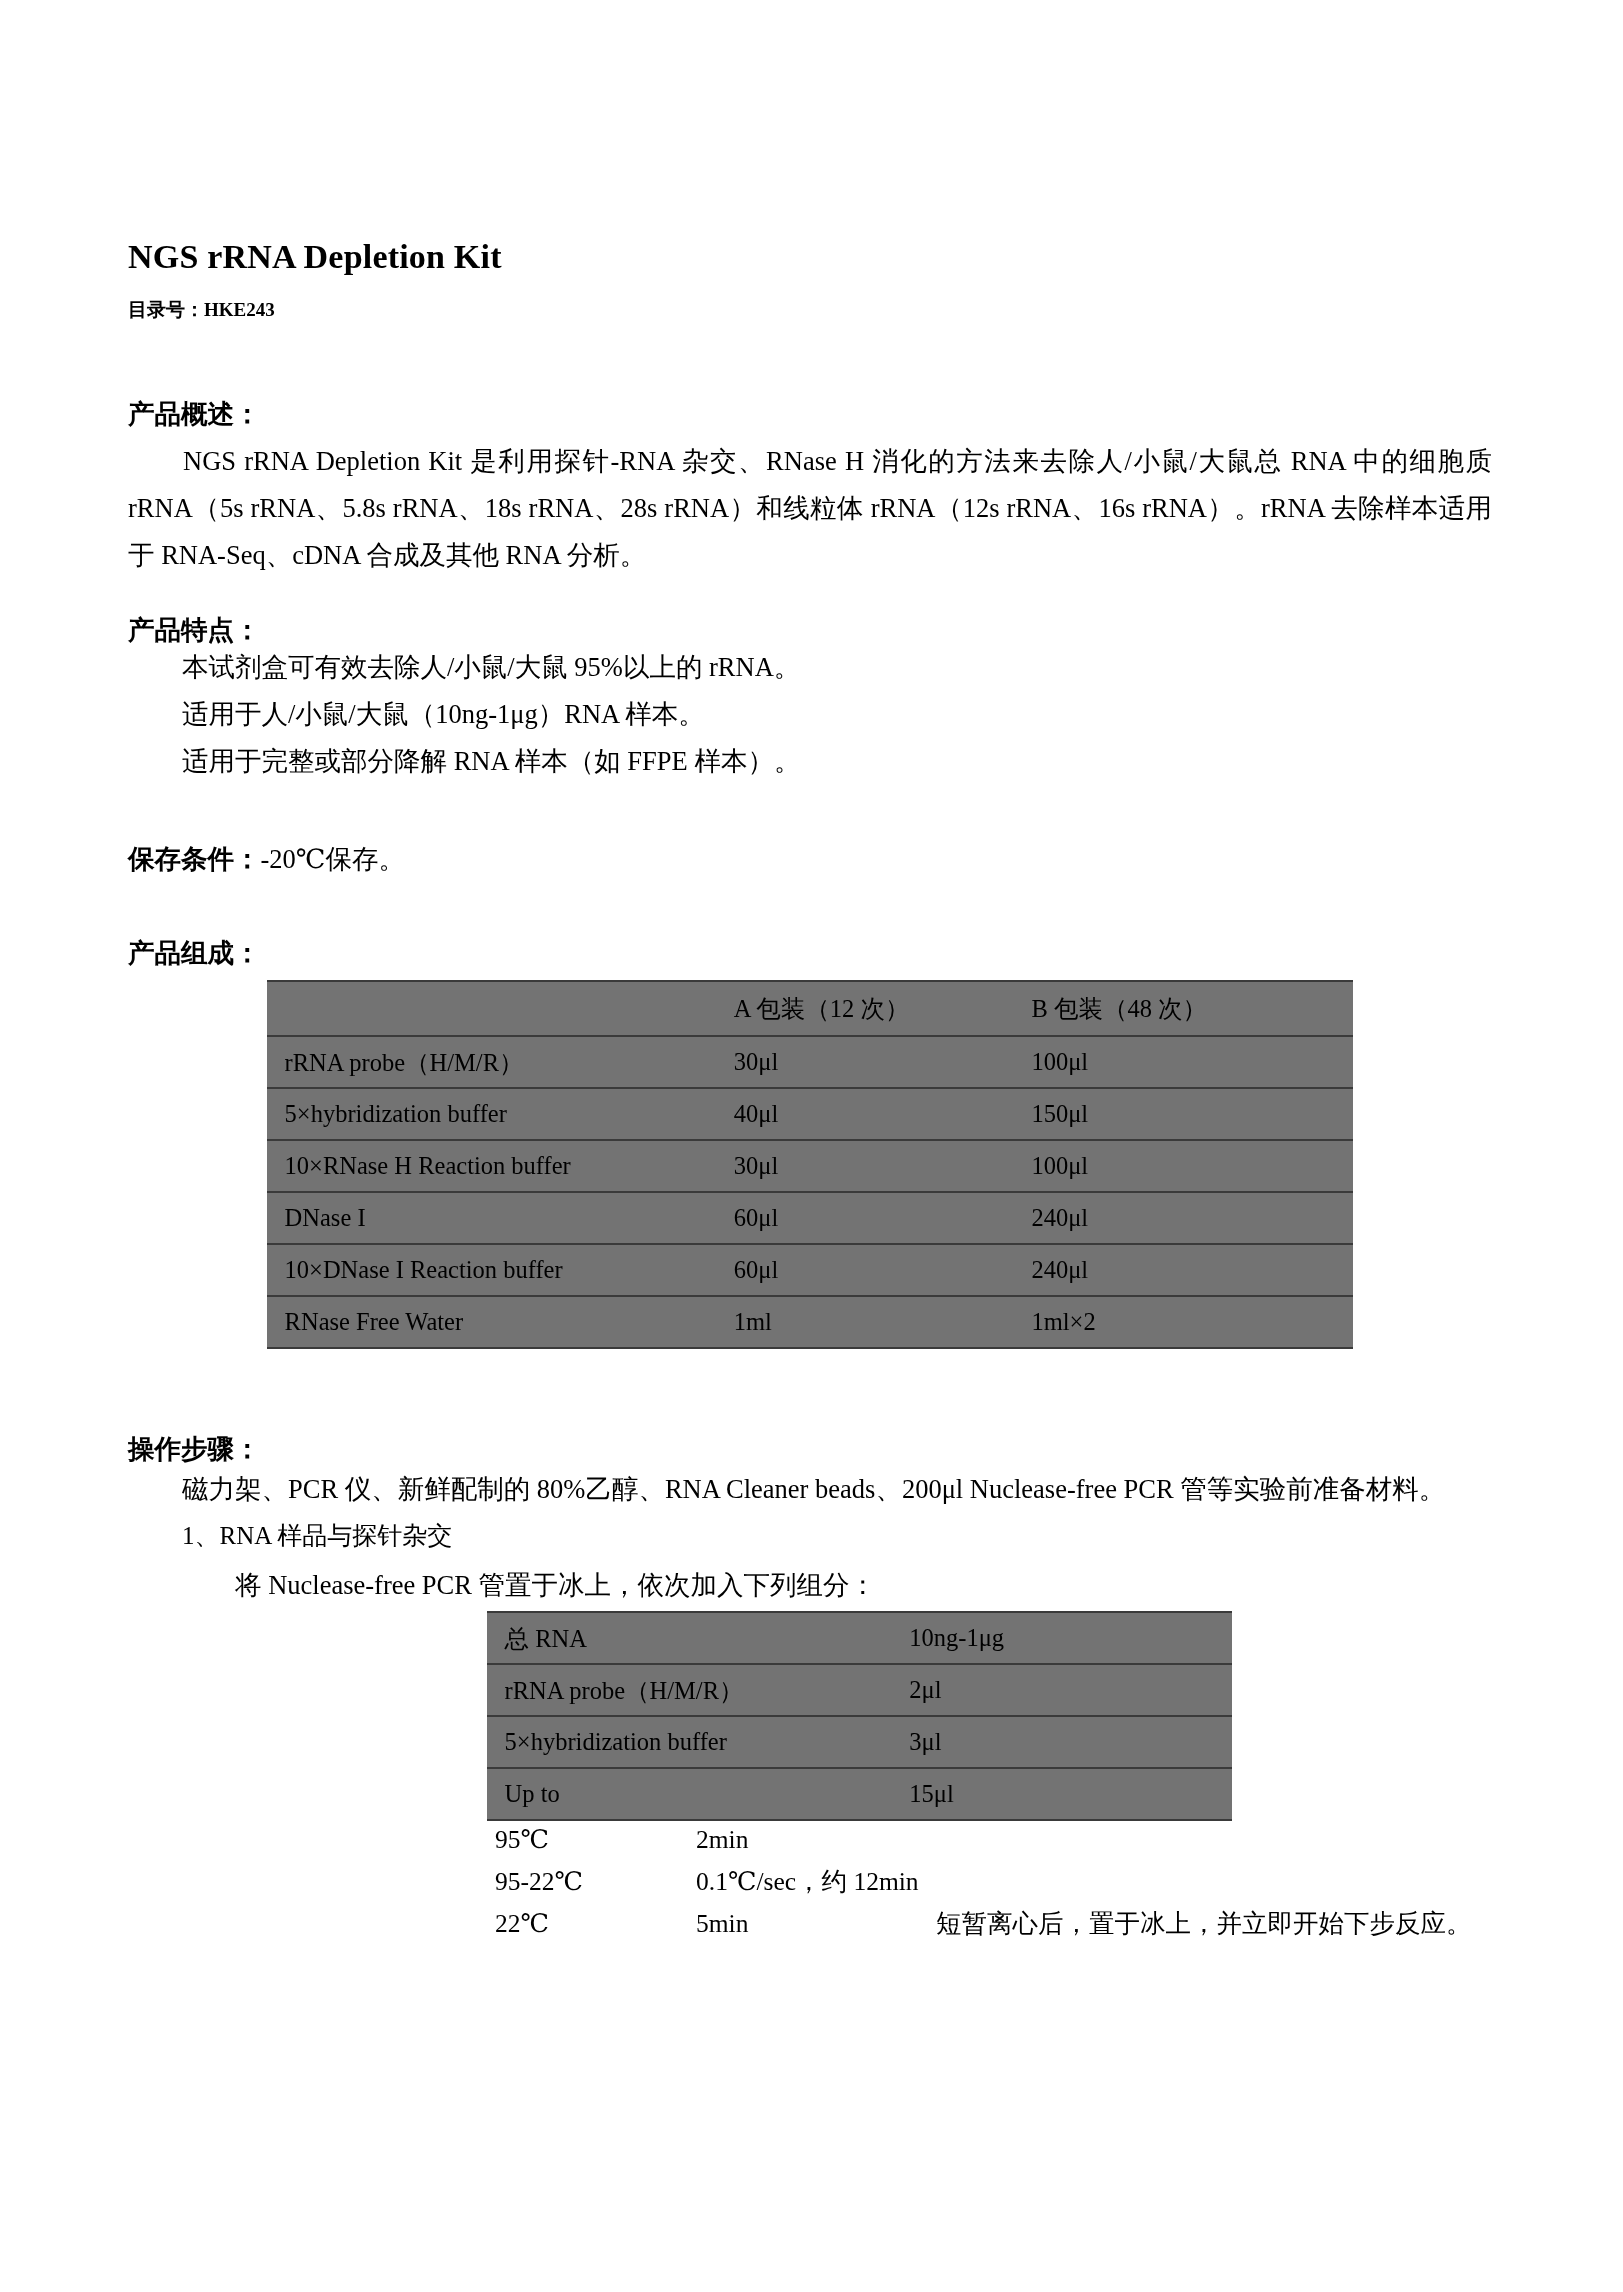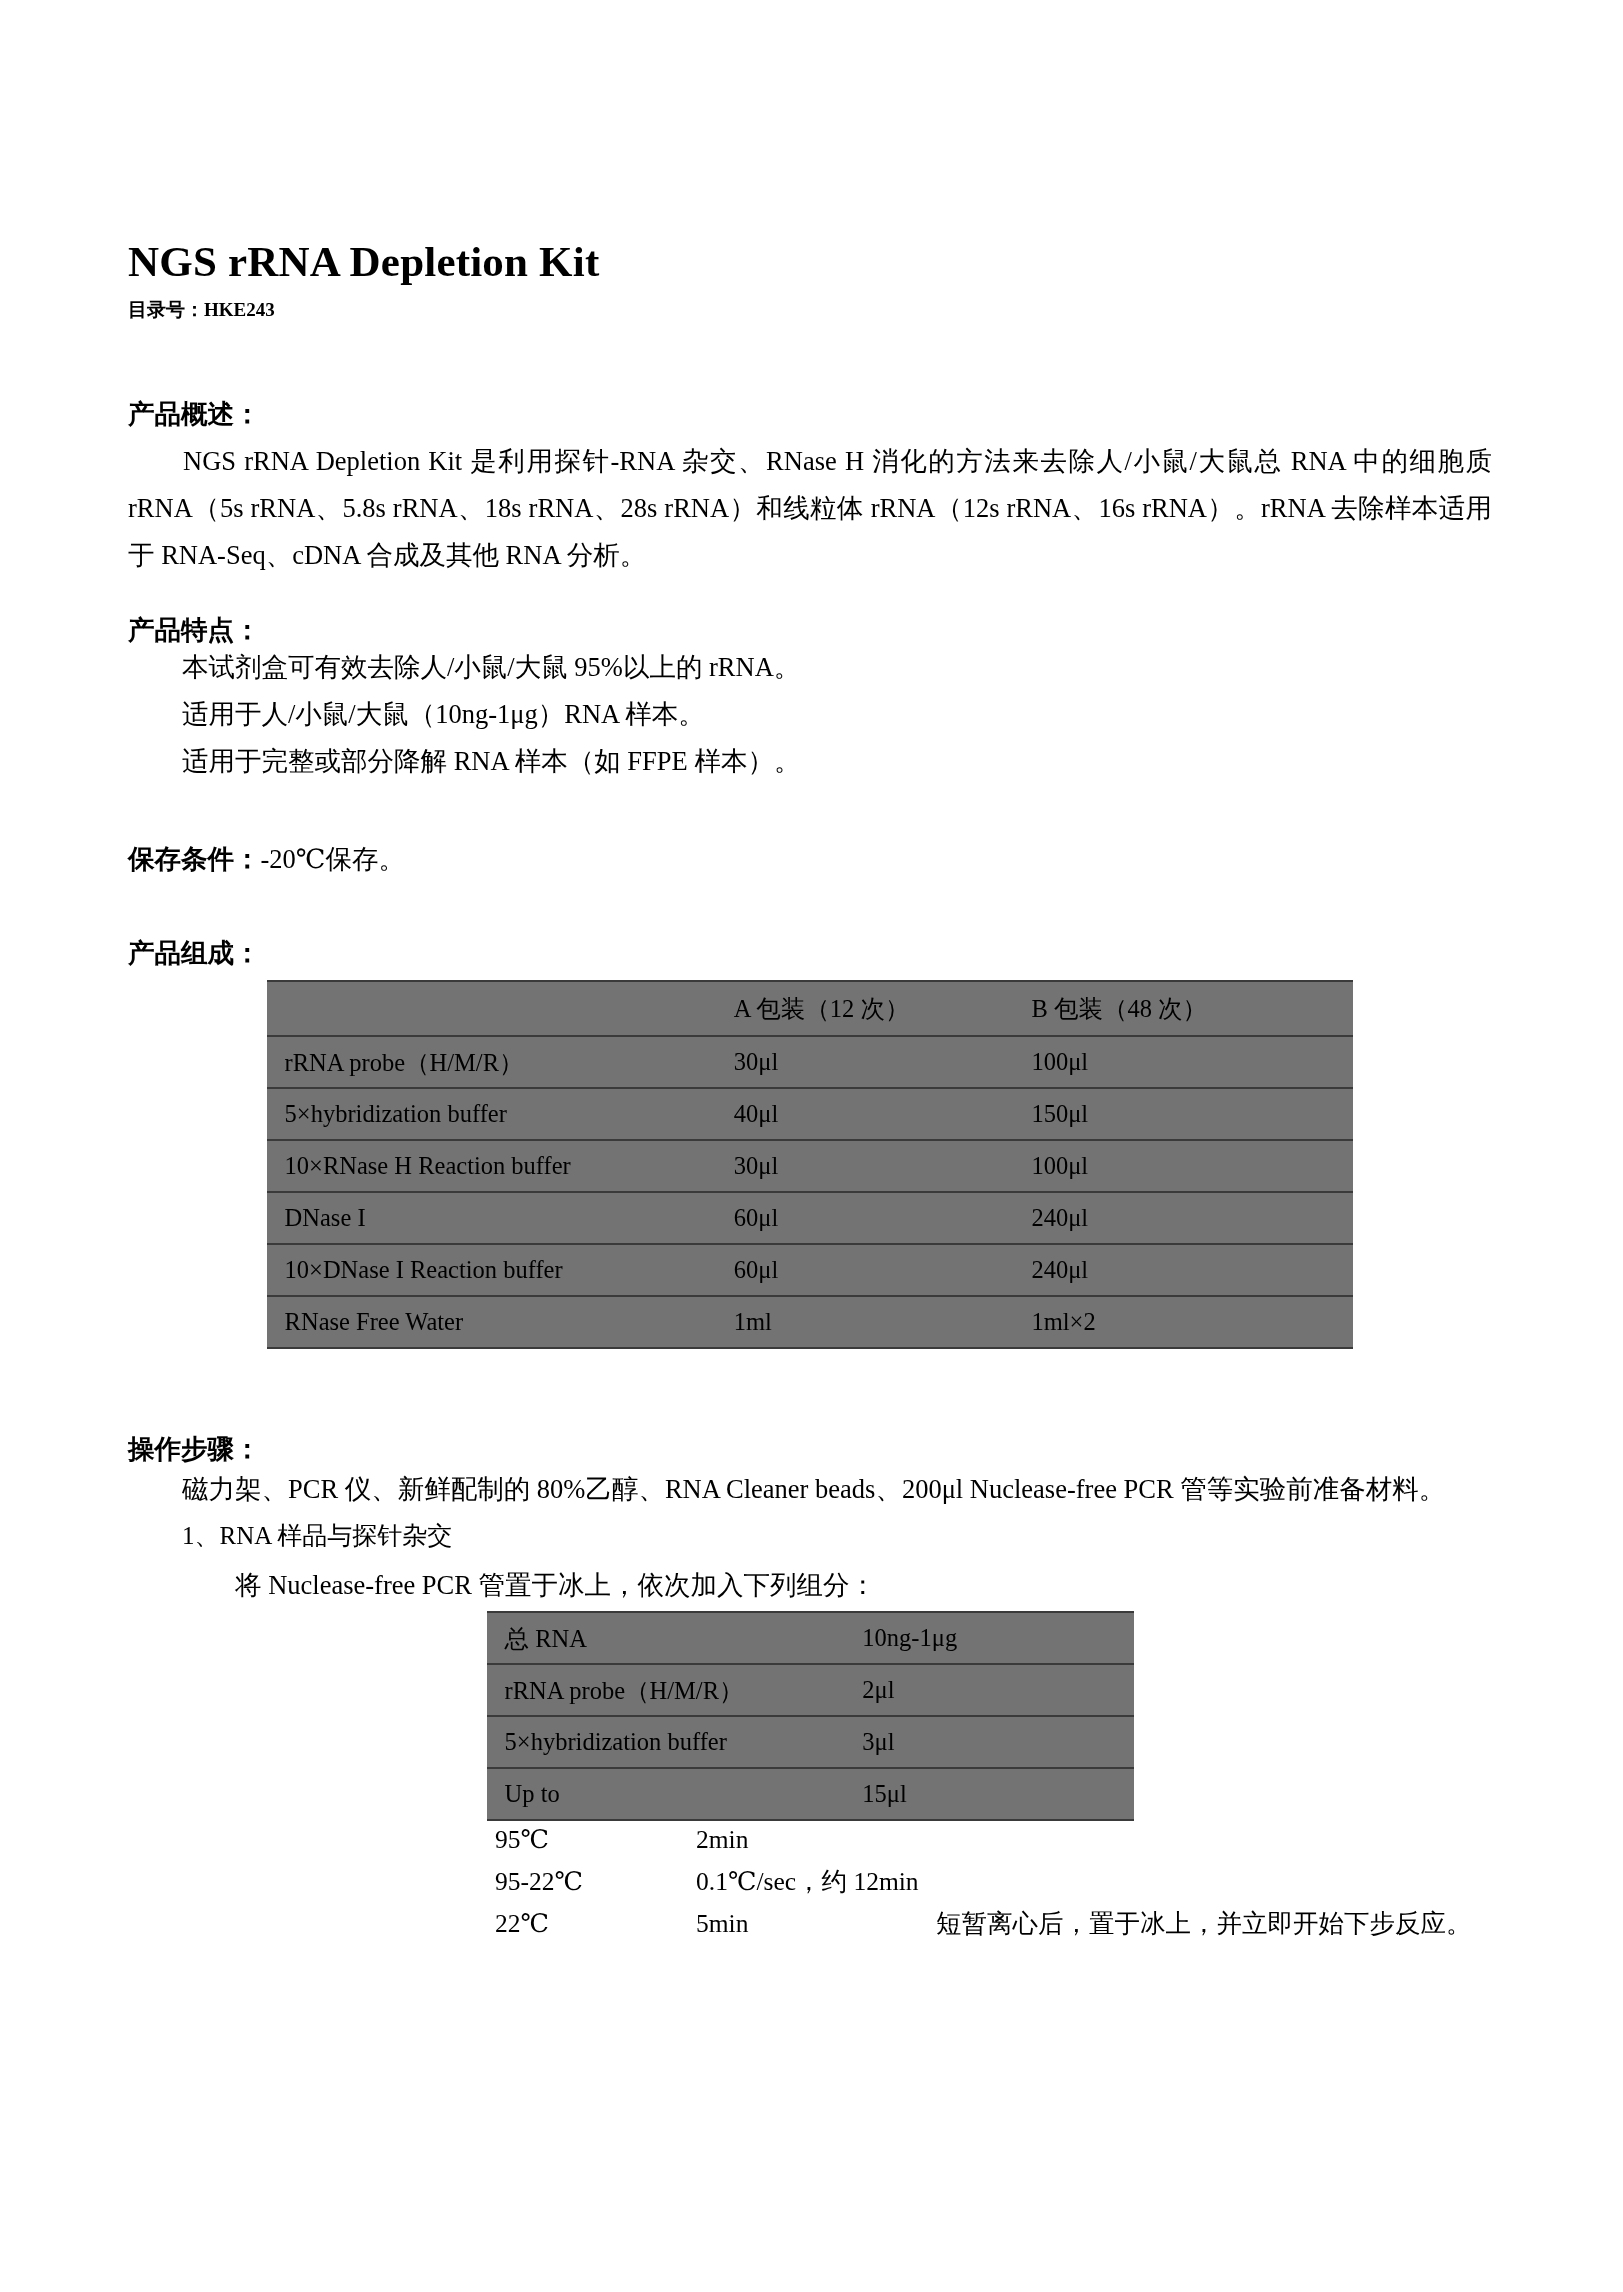--- a/index.html
+++ b/index.html
@@ -22,21 +22,21 @@
     height: 2293px;
     overflow: hidden;
   }
 
   
   .blk { position: absolute; }
 
   .doc-title {
     left: 128px;
     top: 238px;
-    font-size: 43px;
+    font-size: 34px;
     font-weight: bold;
     letter-spacing: 0.2px;
     line-height: 1.1;
   }
   .catalog-line {
     left: 128px;
     top: 299px;
     font-size: 19px;
     font-weight: bold;
     line-height: 1.2;
@@ -136,21 +136,21 @@
     left: 235px;
     top: 1570px;
     font-size: 26.5px;
     line-height: 1.2;
     white-space: nowrap;
   }
 
   .tbl-mix {
     left: 487px;
     top: 1611px;
-    width: 647px;
+    width: 745px;
   }
   .tbl-mix td { height: 50px; }
   .tbl-mix .m-name { width: 353px; }
   .tbl-mix .m-amt  { width: 294px; }
 
   
   .temp-prog {
     left: 495px;
     top: 1819px;
     font-size: 25.5px;

